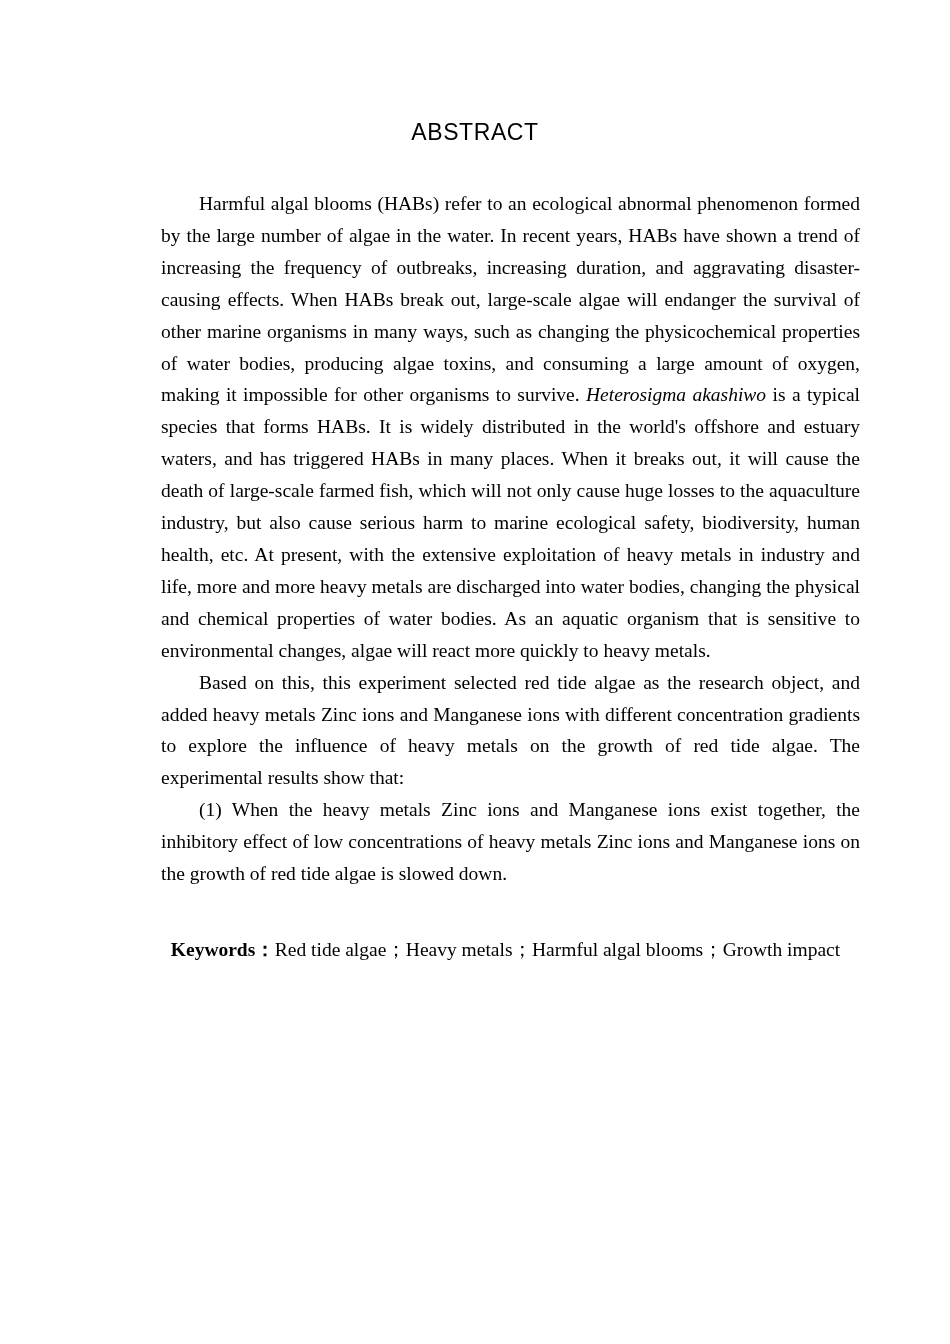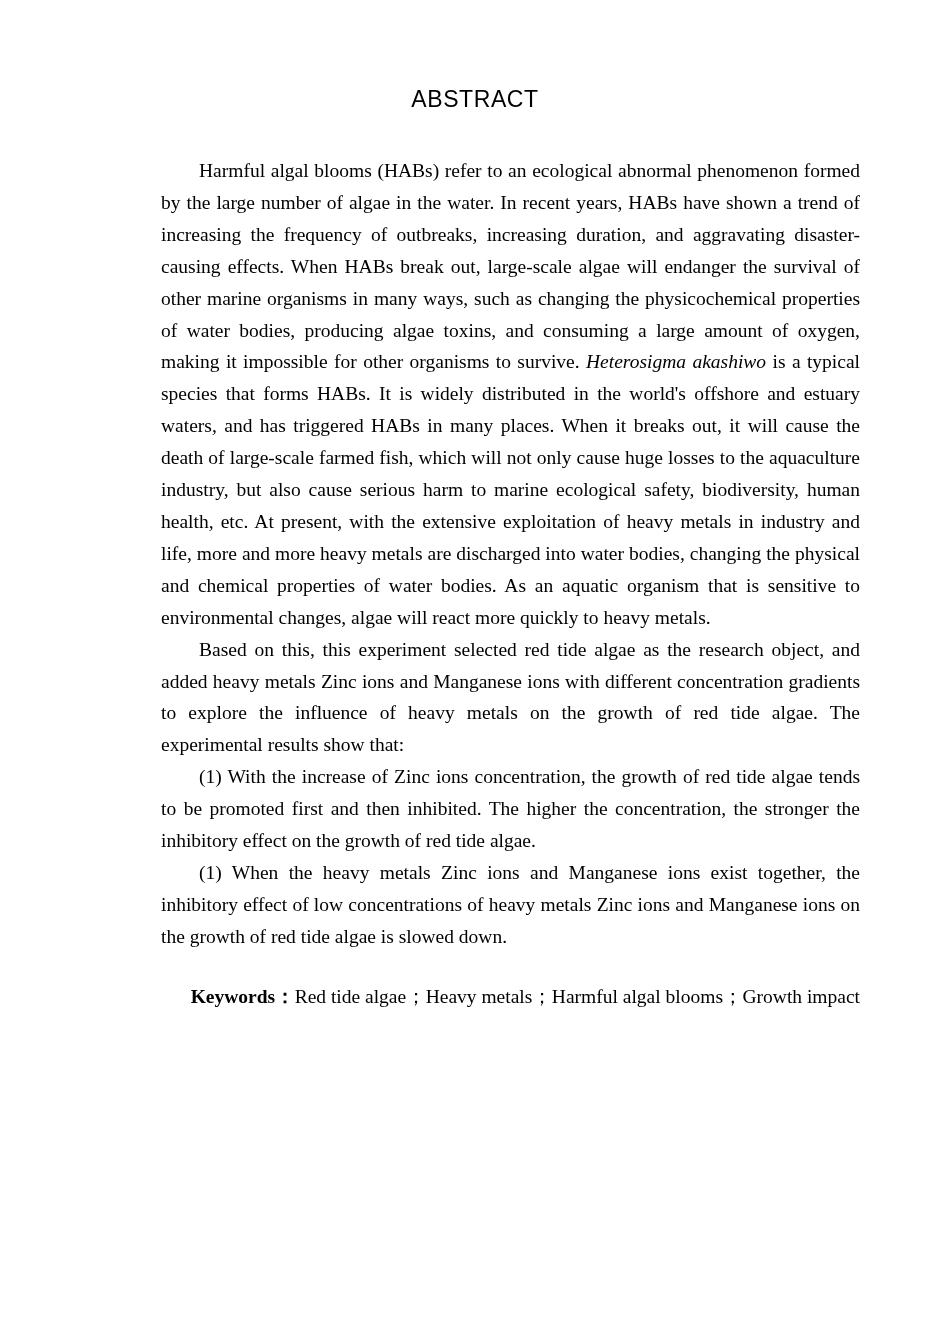--- a/index.html
+++ b/index.html
@@ -16,58 +16,57 @@
     width: 100%;
     height: 100%;
     position: relative;
   }
   .page-title {
     font-family: "Liberation Sans", sans-serif;
     font-size: 23px;
     font-weight: 400;
     letter-spacing: 0.6px;
     text-align: center;
-    margin-top: 86px;
+    margin-top: 119px;
   }
   .content {
     margin: 42px 90px 0 113px;
     font-size: 19.5px;
     line-height: 31.9px;
     text-align: justify;
   }
   .para {
     text-indent: 38px;
     margin-left: 48px;
   }
   .italic {
     font-style: italic;
   }
   .keywords {
-    margin-top: 28px;
+    margin-top: 44px;
     text-indent: 38px;
-    text-align: right;
+    text-align: center;
   }
   .keywords .kw-label {
     font-weight: bold;
   }
 </style>
 </head>
 <body>
 
 <div class="page">
 
   <h1 class="page-title">ABSTRACT</h1>
 
   <div class="content">
 
     <p class="para"><span>Harmful algal blooms (HABs) refer to an ecological abnormal phenomenon formed by the large number of algae in the water. In recent years,  HABs have shown a trend of increasing the frequency of outbreaks, increasing duration, and aggravating disaster-causing effects. When HABs break out, large-scale algae will endanger the survival of other marine organisms in many ways, such as changing the physicochemical properties of water bodies, producing algae toxins, and consuming a large amount of oxygen, making it impossible for other organisms to survive. </span><span class="italic">Heterosigma akashiwo</span><span> is a typical species that forms HABs. It is widely distributed in the world's offshore and estuary waters, and has triggered HABs in many places. When it breaks out, it will cause the death of large-scale farmed fish, which will not only cause huge losses to the aquaculture industry, but also cause serious harm to marine ecological safety, biodiversity, human health, etc. At present, with the extensive exploitation of heavy metals in industry and life, more and more heavy metals are discharged into water bodies, changing the physical and chemical properties of water bodies. As an aquatic organism that is sensitive to environmental changes, algae will react more quickly to heavy metals.</span></p>
 
     <p class="para">Based on this, this experiment selected red tide algae as the research object, and added heavy metals  Zinc ions  and  Manganese ions  with different concentration gradients to explore the influence of heavy metals on the growth of red tide algae. The experimental results show that:</p>
 
-    <p class="para">(1) With the increase of  Zinc ions  concentration, the growth of red tide algae tends to be promoted first and then inhibited. The higher the concentration, the stronger the inhibitory effect on the growth of red tide algae.</p>
 
 
     <p class="para">(1) When the heavy metals  Zinc ions  and  Manganese ions  exist together, the inhibitory effect of low concentrations of heavy metals  Zinc ions  and  Manganese ions  on the growth of red tide algae is slowed down.</p>
 
     <p class="keywords"><span class="kw-label">Keywords：</span><span>Red tide algae；Heavy metals；Harmful algal blooms；Growth impact</span></p>
 
   </div>
 
 </div>
 

